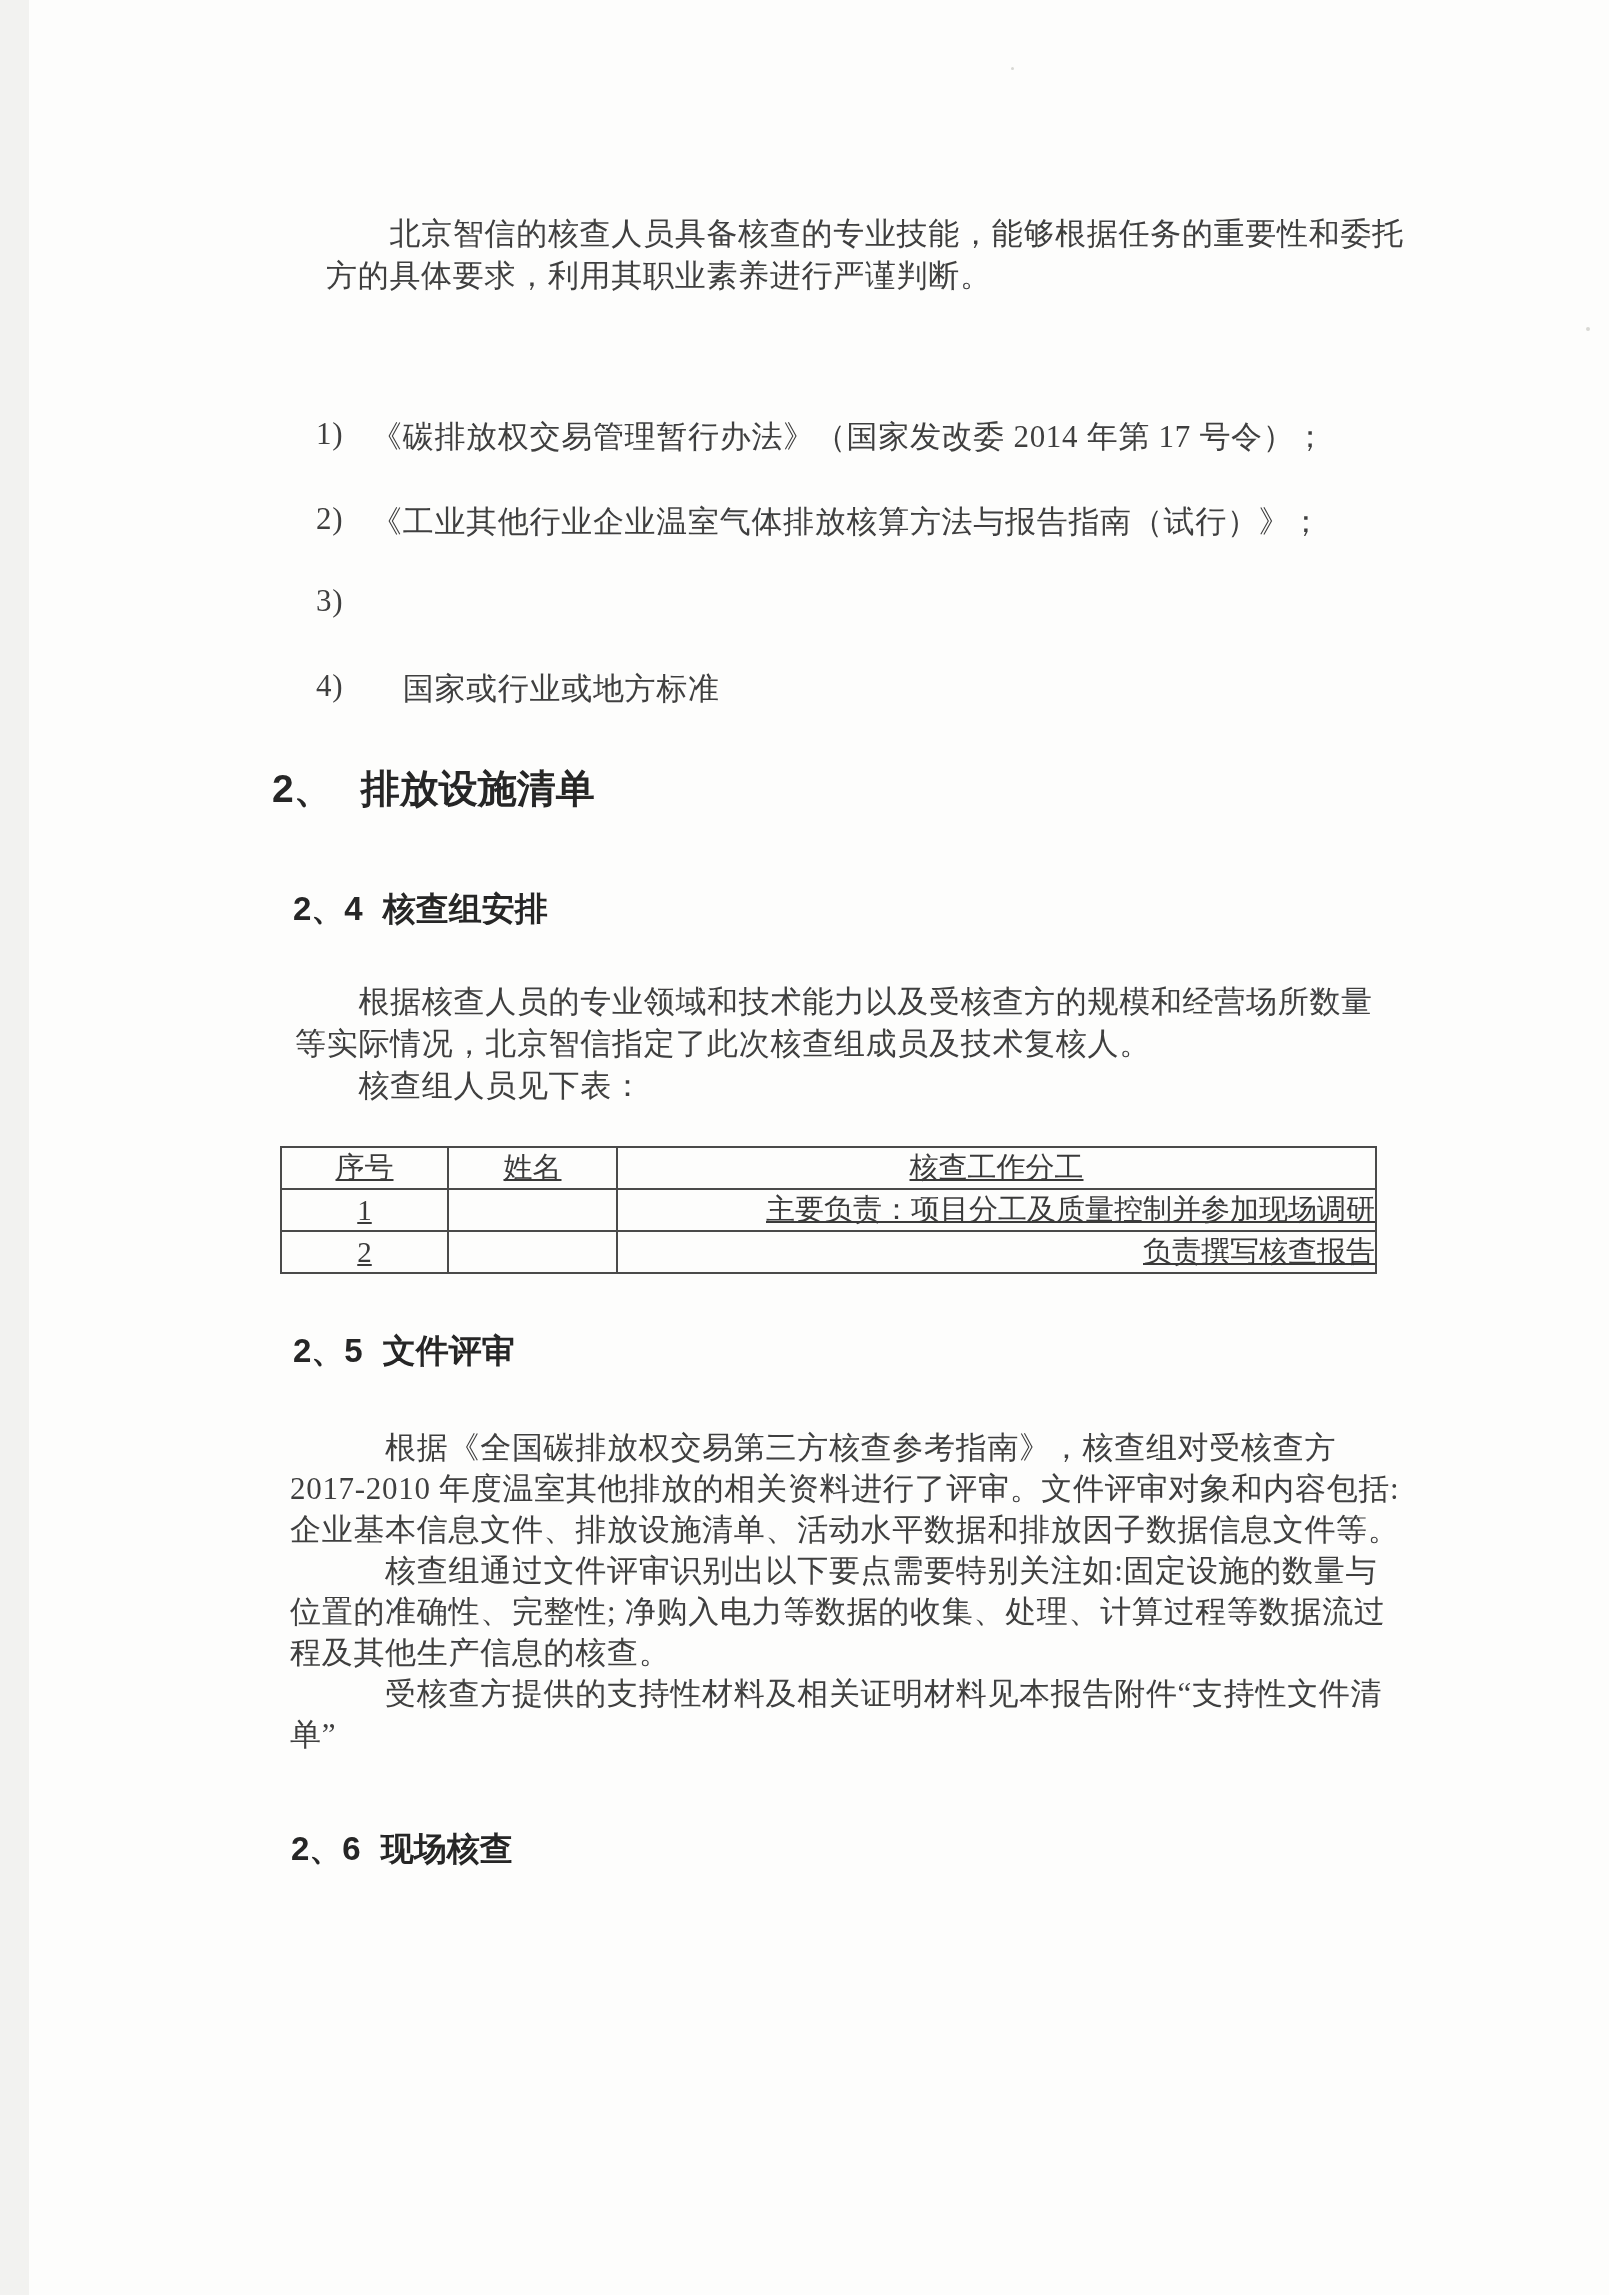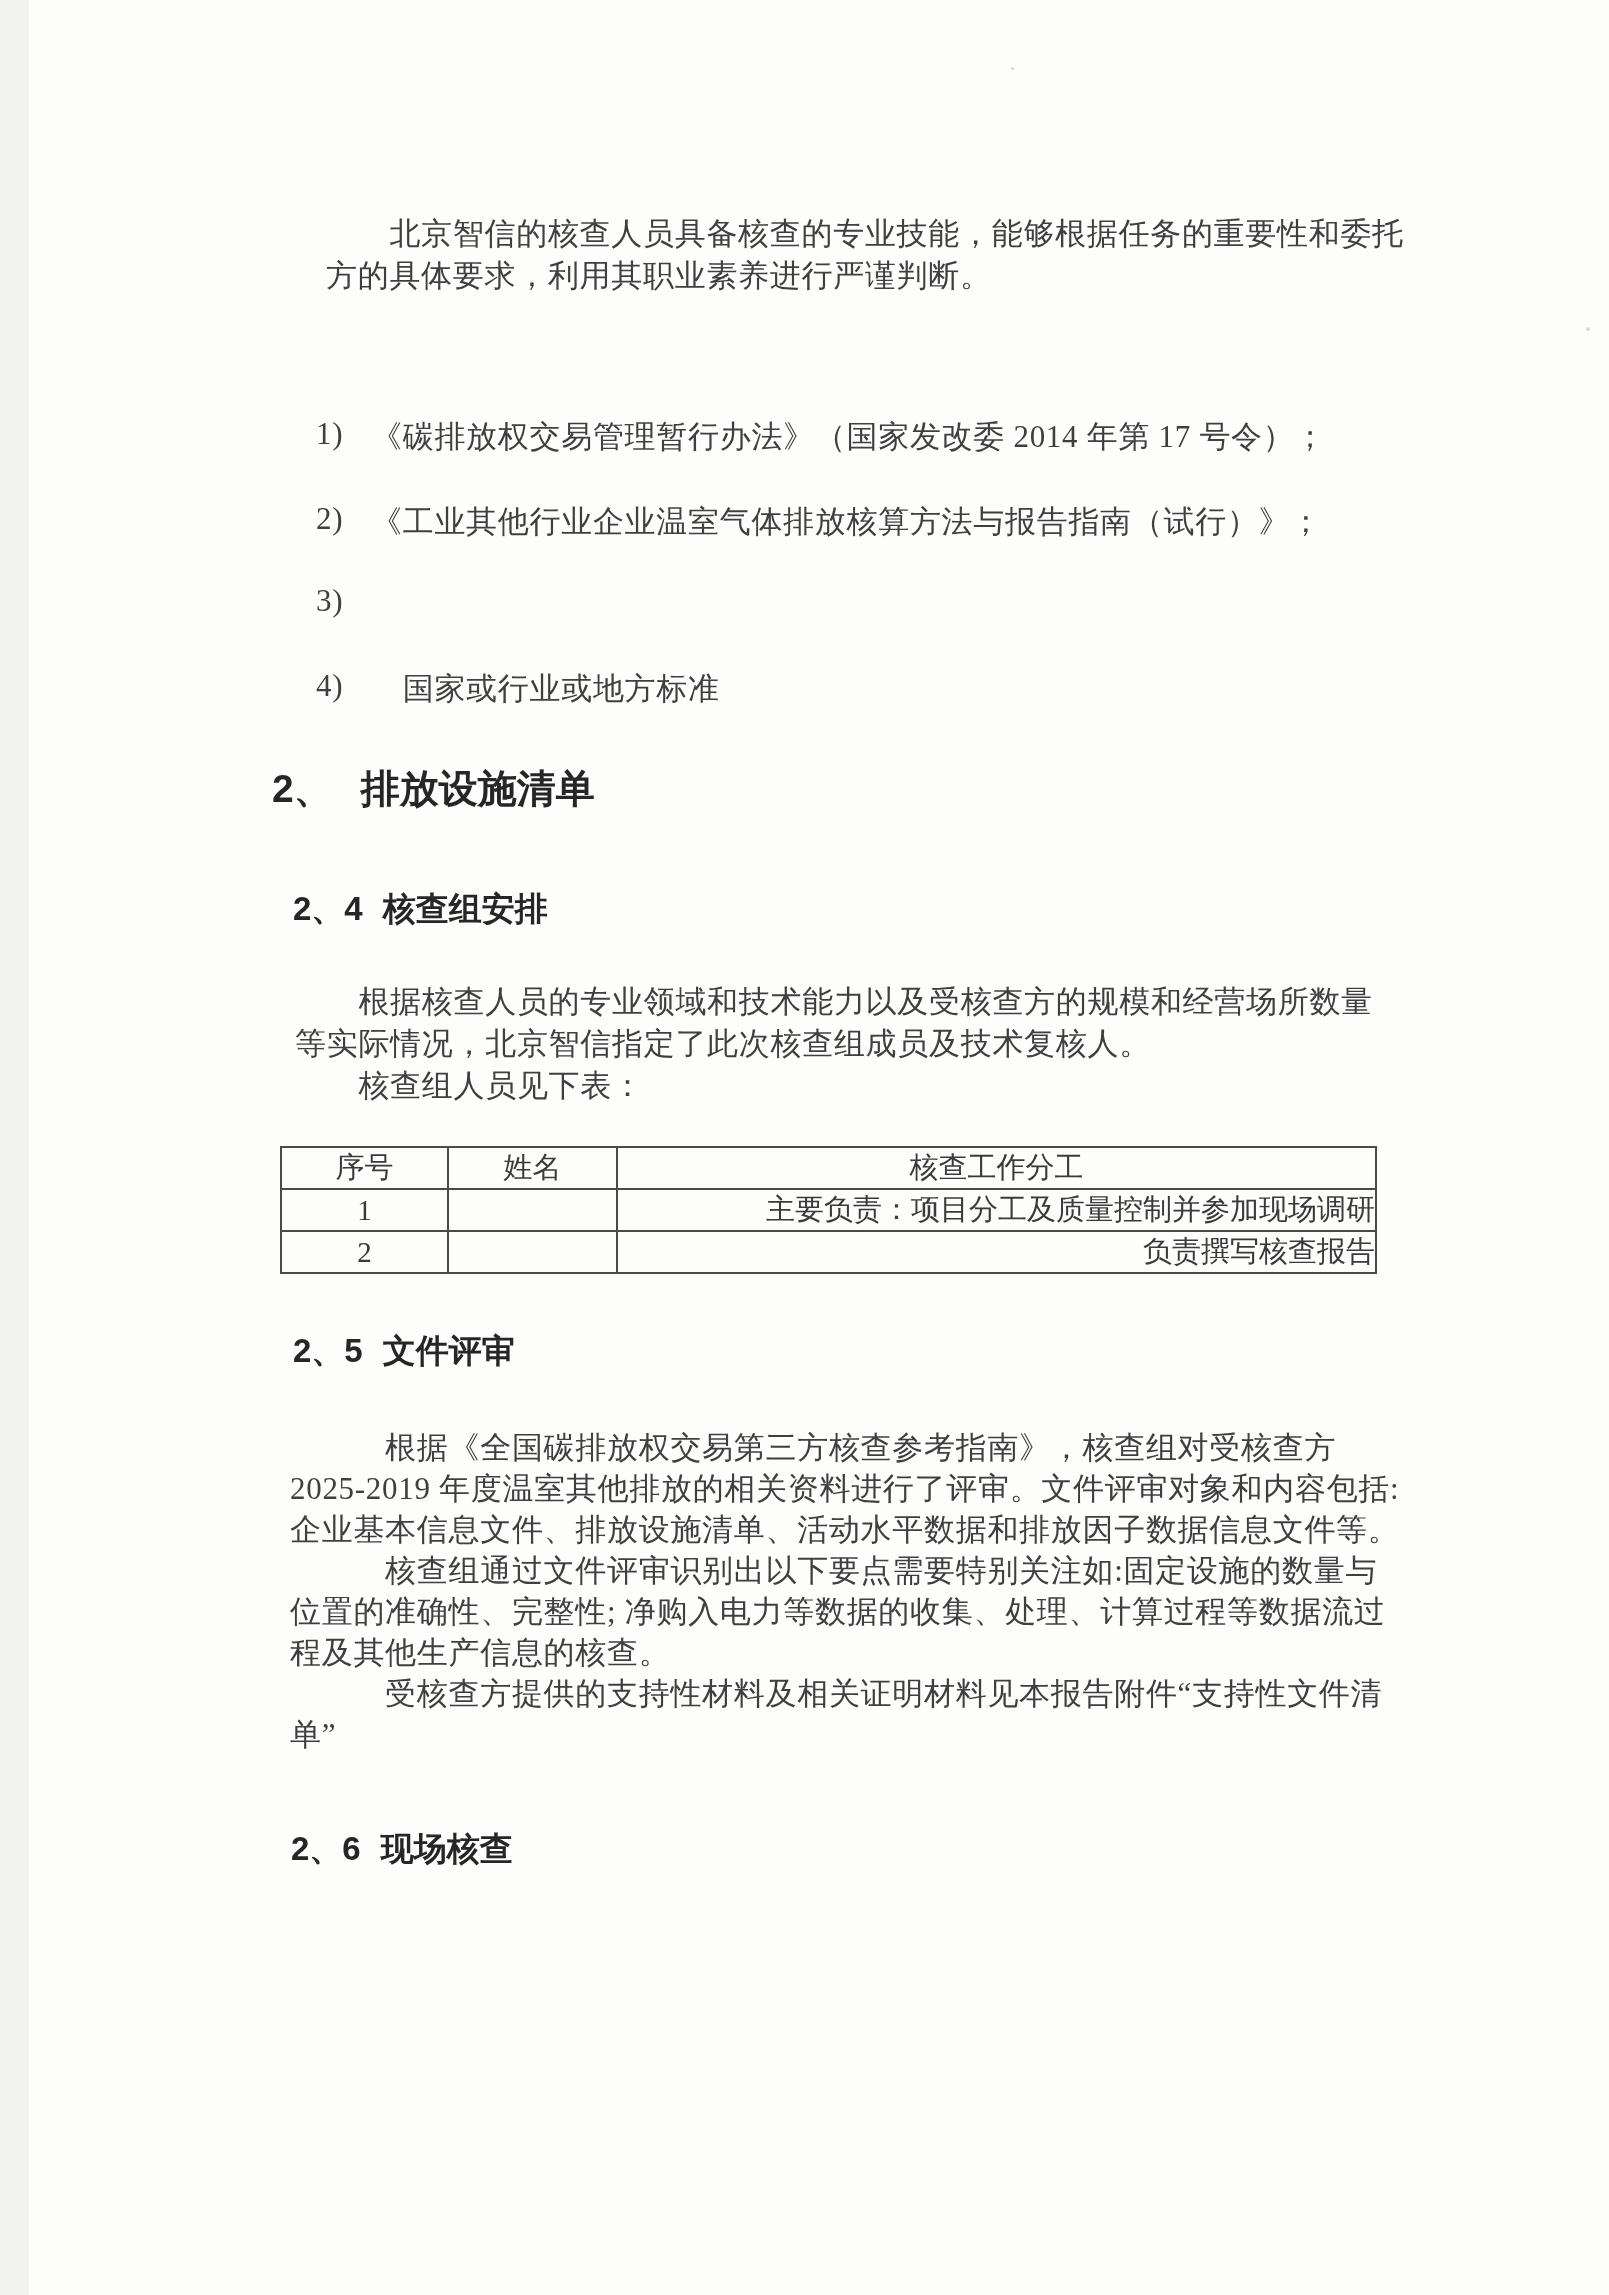--- a/index.html
+++ b/index.html
@@ -50,20 +50,21 @@
   }
   .h-num{margin-right:20px;}
   table.team{
     position:absolute;
     left:251px;top:1146px;
     width:1095px;
     border-collapse:collapse;
     table-layout:fixed;
     font-size:29px;
     color:#3a3a3a;
+    text-decoration:underline;
   }
   table.team th,table.team td{
     border:2px solid #4a4a4a;
     height:40px;
     padding:0;
     text-align:center;
     font-weight:400;
     vertical-align:middle;
   }
   table.team .col-no{width:167px;}
@@ -135,21 +136,21 @@
         <td class="duty">负责撰写核查报告</td>
       </tr>
     </tbody>
   </table>
 
   <div class="h-sub" style="left:264px;top:1329px;">
     <span class="h-num">2、5</span><span>文件评审</span>
   </div>
 
   <div class="para tight" style="left:261px;top:1427px;width:1113px;">　　　根据《全国碳排放权交易第三方核查参考指南》，核查组对受核查方
-2025-2019 年度温室其他排放的相关资料进行了评审。文件评审对象和内容包括:
+2017-2010 年度温室其他排放的相关资料进行了评审。文件评审对象和内容包括:
 企业基本信息文件、排放设施清单、活动水平数据和排放因子数据信息文件等。
 　　　核查组通过文件评审识别出以下要点需要特别关注如:固定设施的数量与
 位置的准确性、完整性; 净购入电力等数据的收集、处理、计算过程等数据流过
 程及其他生产信息的核查。
 　　　受核查方提供的支持性材料及相关证明材料见本报告附件“支持性文件清
 单”</div>
 
   <div class="h-sub" style="left:262px;top:1827px;">
     <span class="h-num">2、6</span><span>现场核查</span>
   </div>

